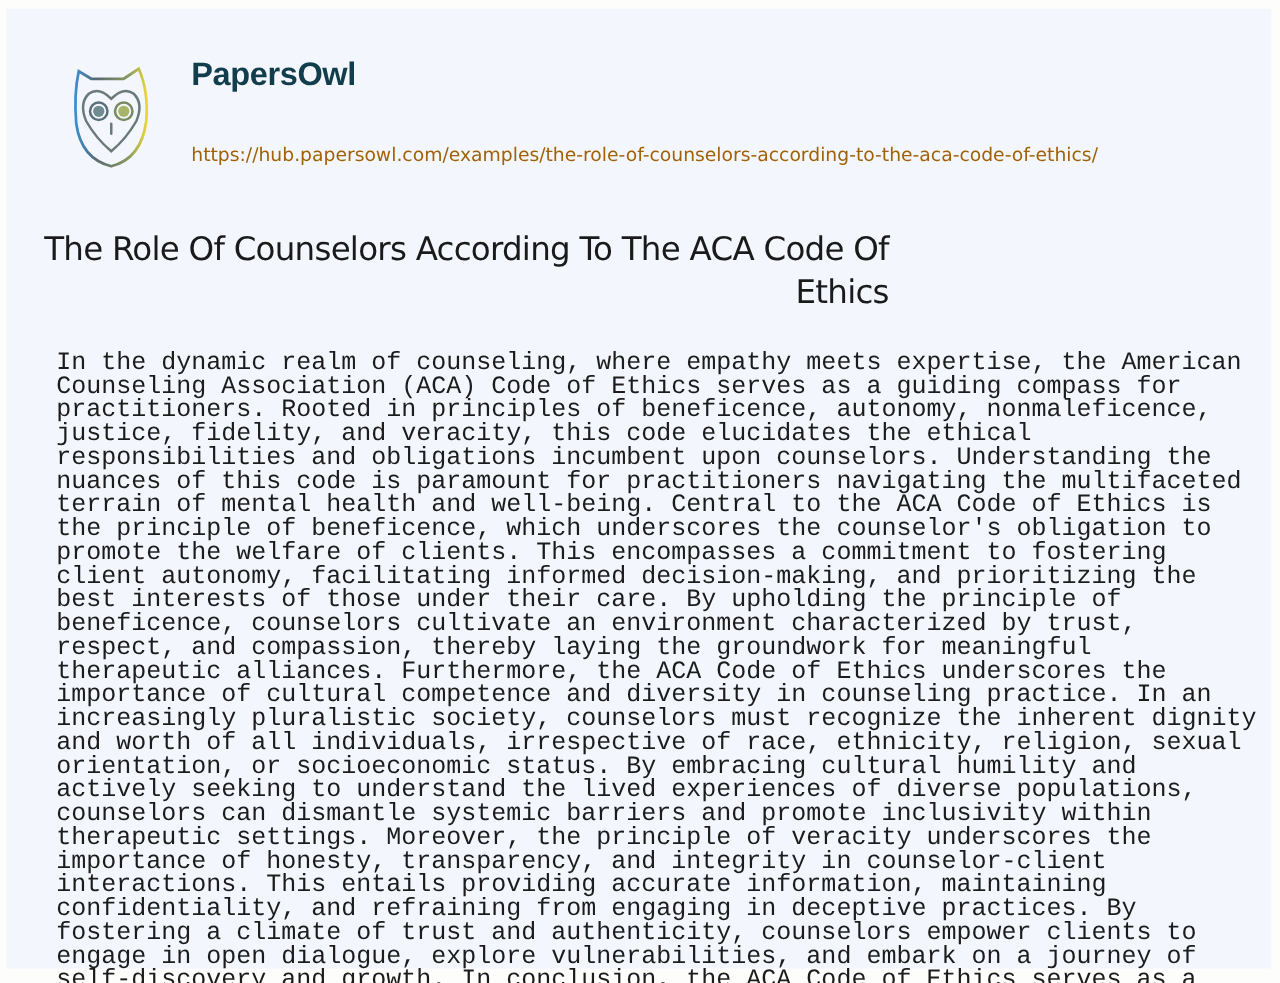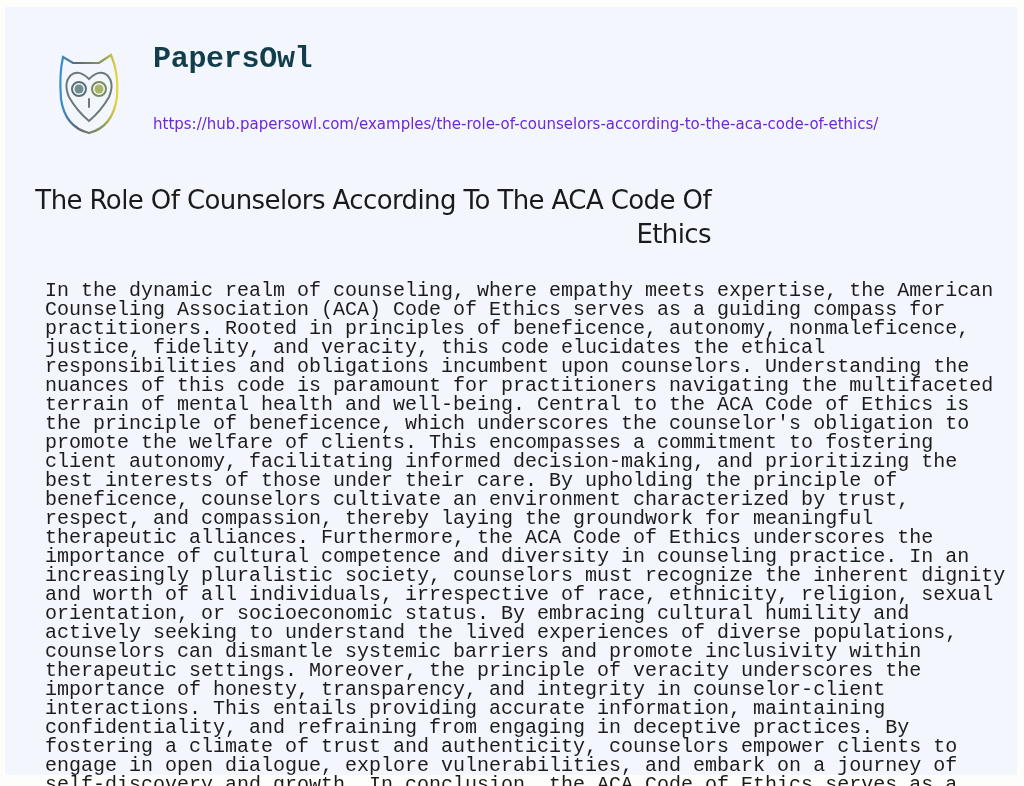--- a/index.html
+++ b/index.html
@@ -24,37 +24,37 @@
       left: 44px;
       top: 42px;
       width: 80px;
       height: 90px;
     }
     .brand svg { width: 80px; height: 90px; display: block; }
     .brand-name {
       position: absolute;
       left: 148px;
       top: 36px;
-      font-family: Liberation Mono, monospace;
+      font-family: Liberation Sans, sans-serif;
       font-weight: bold;
-      font-size: 30px;
+      font-size: 26px;
       color: #123d4c;
       letter-spacing: -0.3px;
       margin: 0;
       line-height: 32px;
     }
     .url {
       position: absolute;
       left: 148px;
       top: 107px;
       width: 780px;
       font-family: "DejaVu Sans", sans-serif;
       font-size: 15px;
       line-height: 20px;
-      color: #6d28d9;
+      color: #a16207;
       word-break: break-all;
       text-decoration: none;
     }
     .title {
       position: absolute;
       left: 26px;
       top: 176px;
       width: 680px;
       font-family: "DejaVu Sans", sans-serif;
       font-weight: normal;

